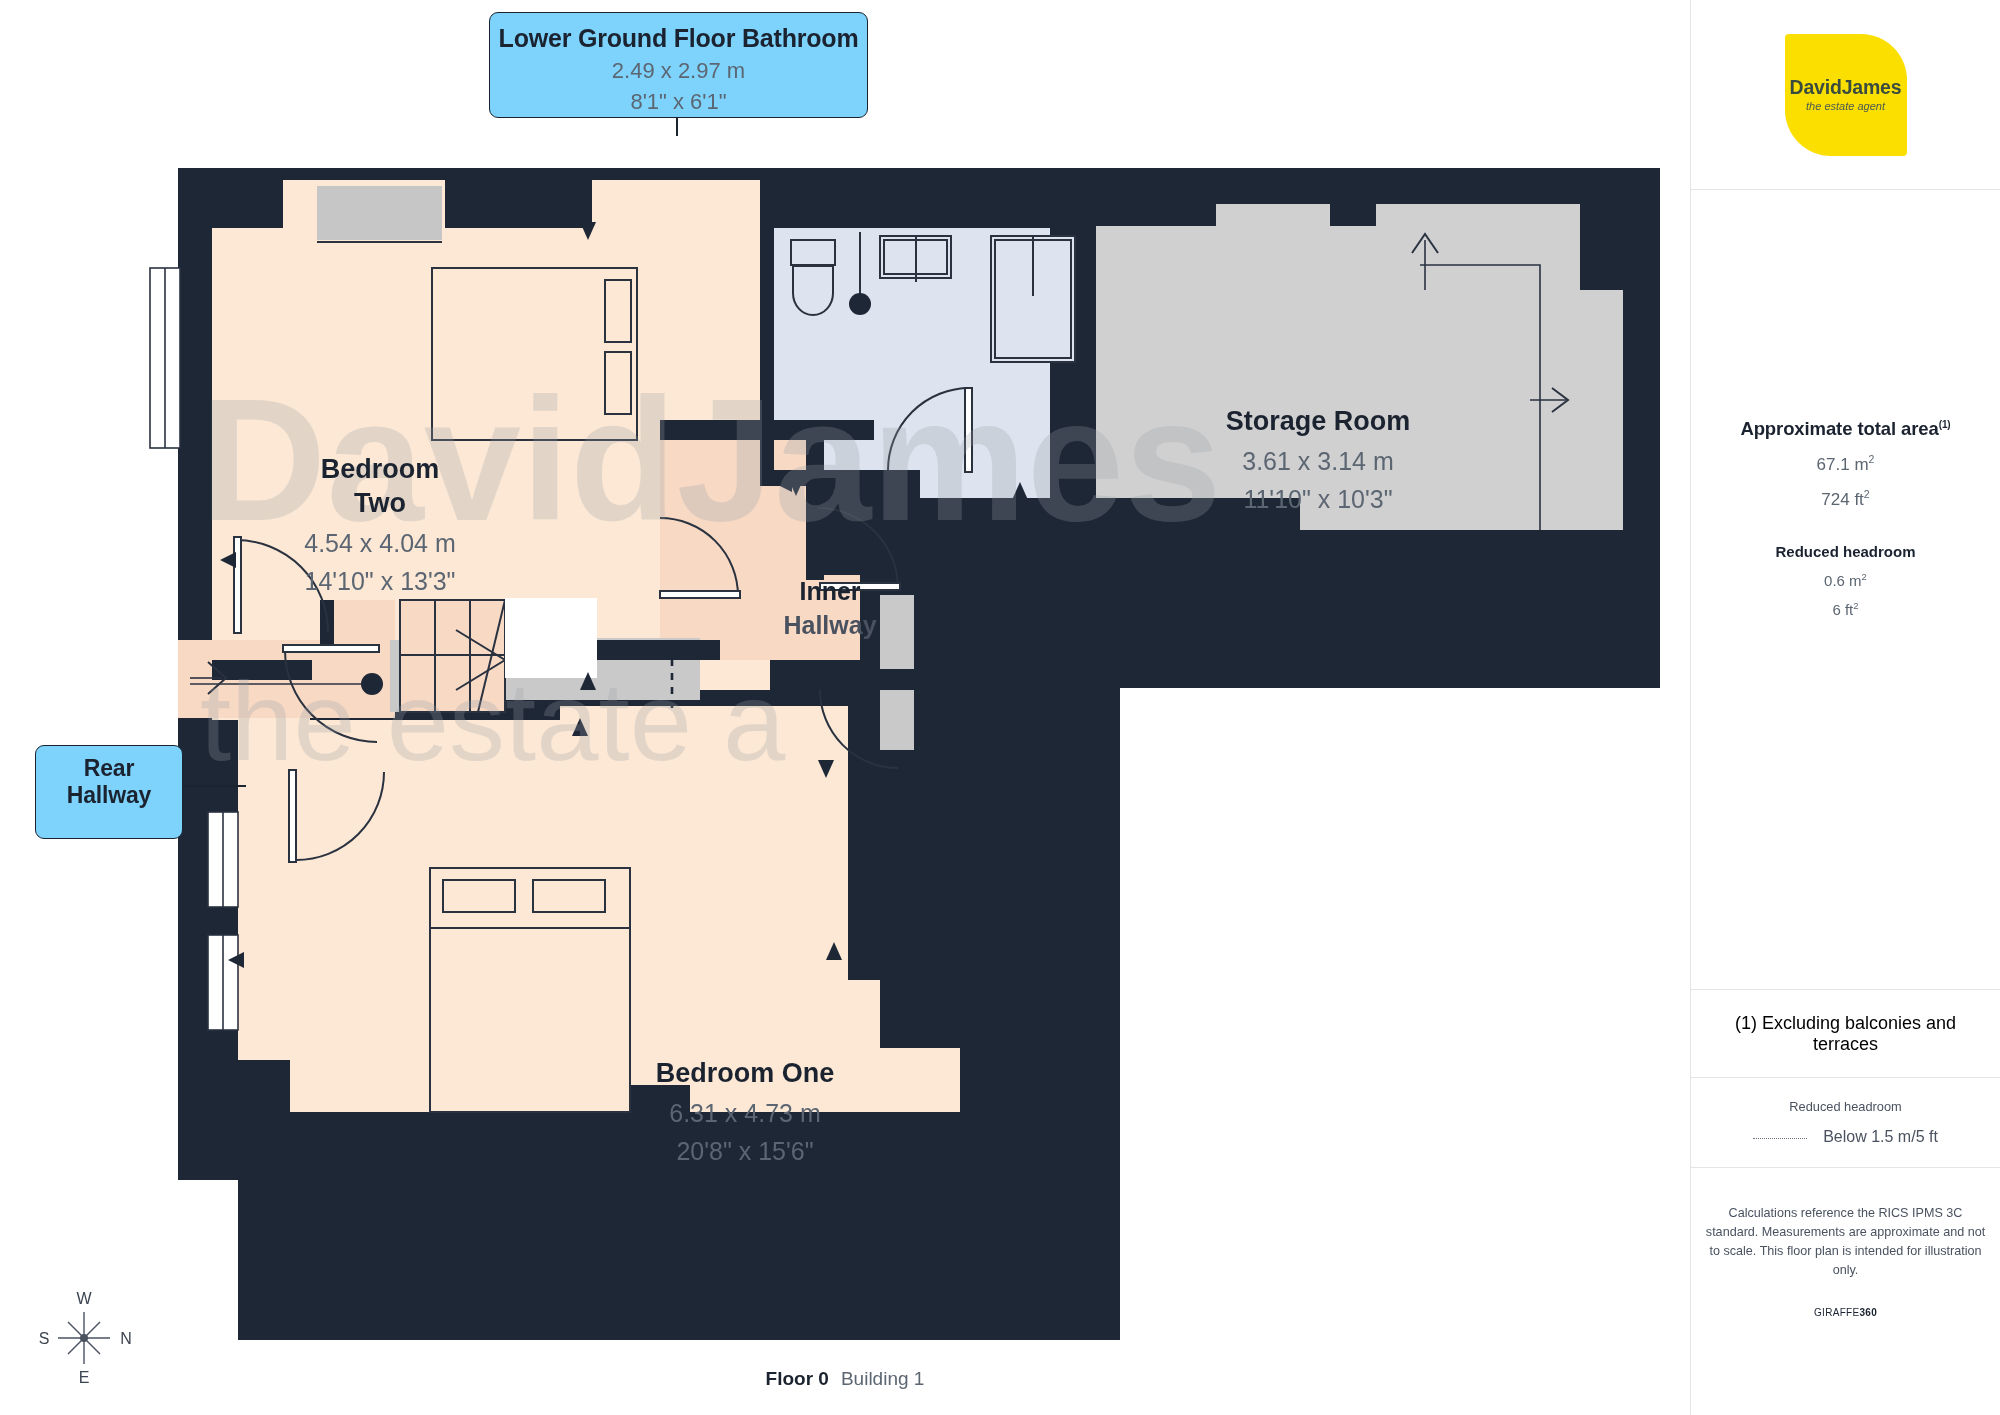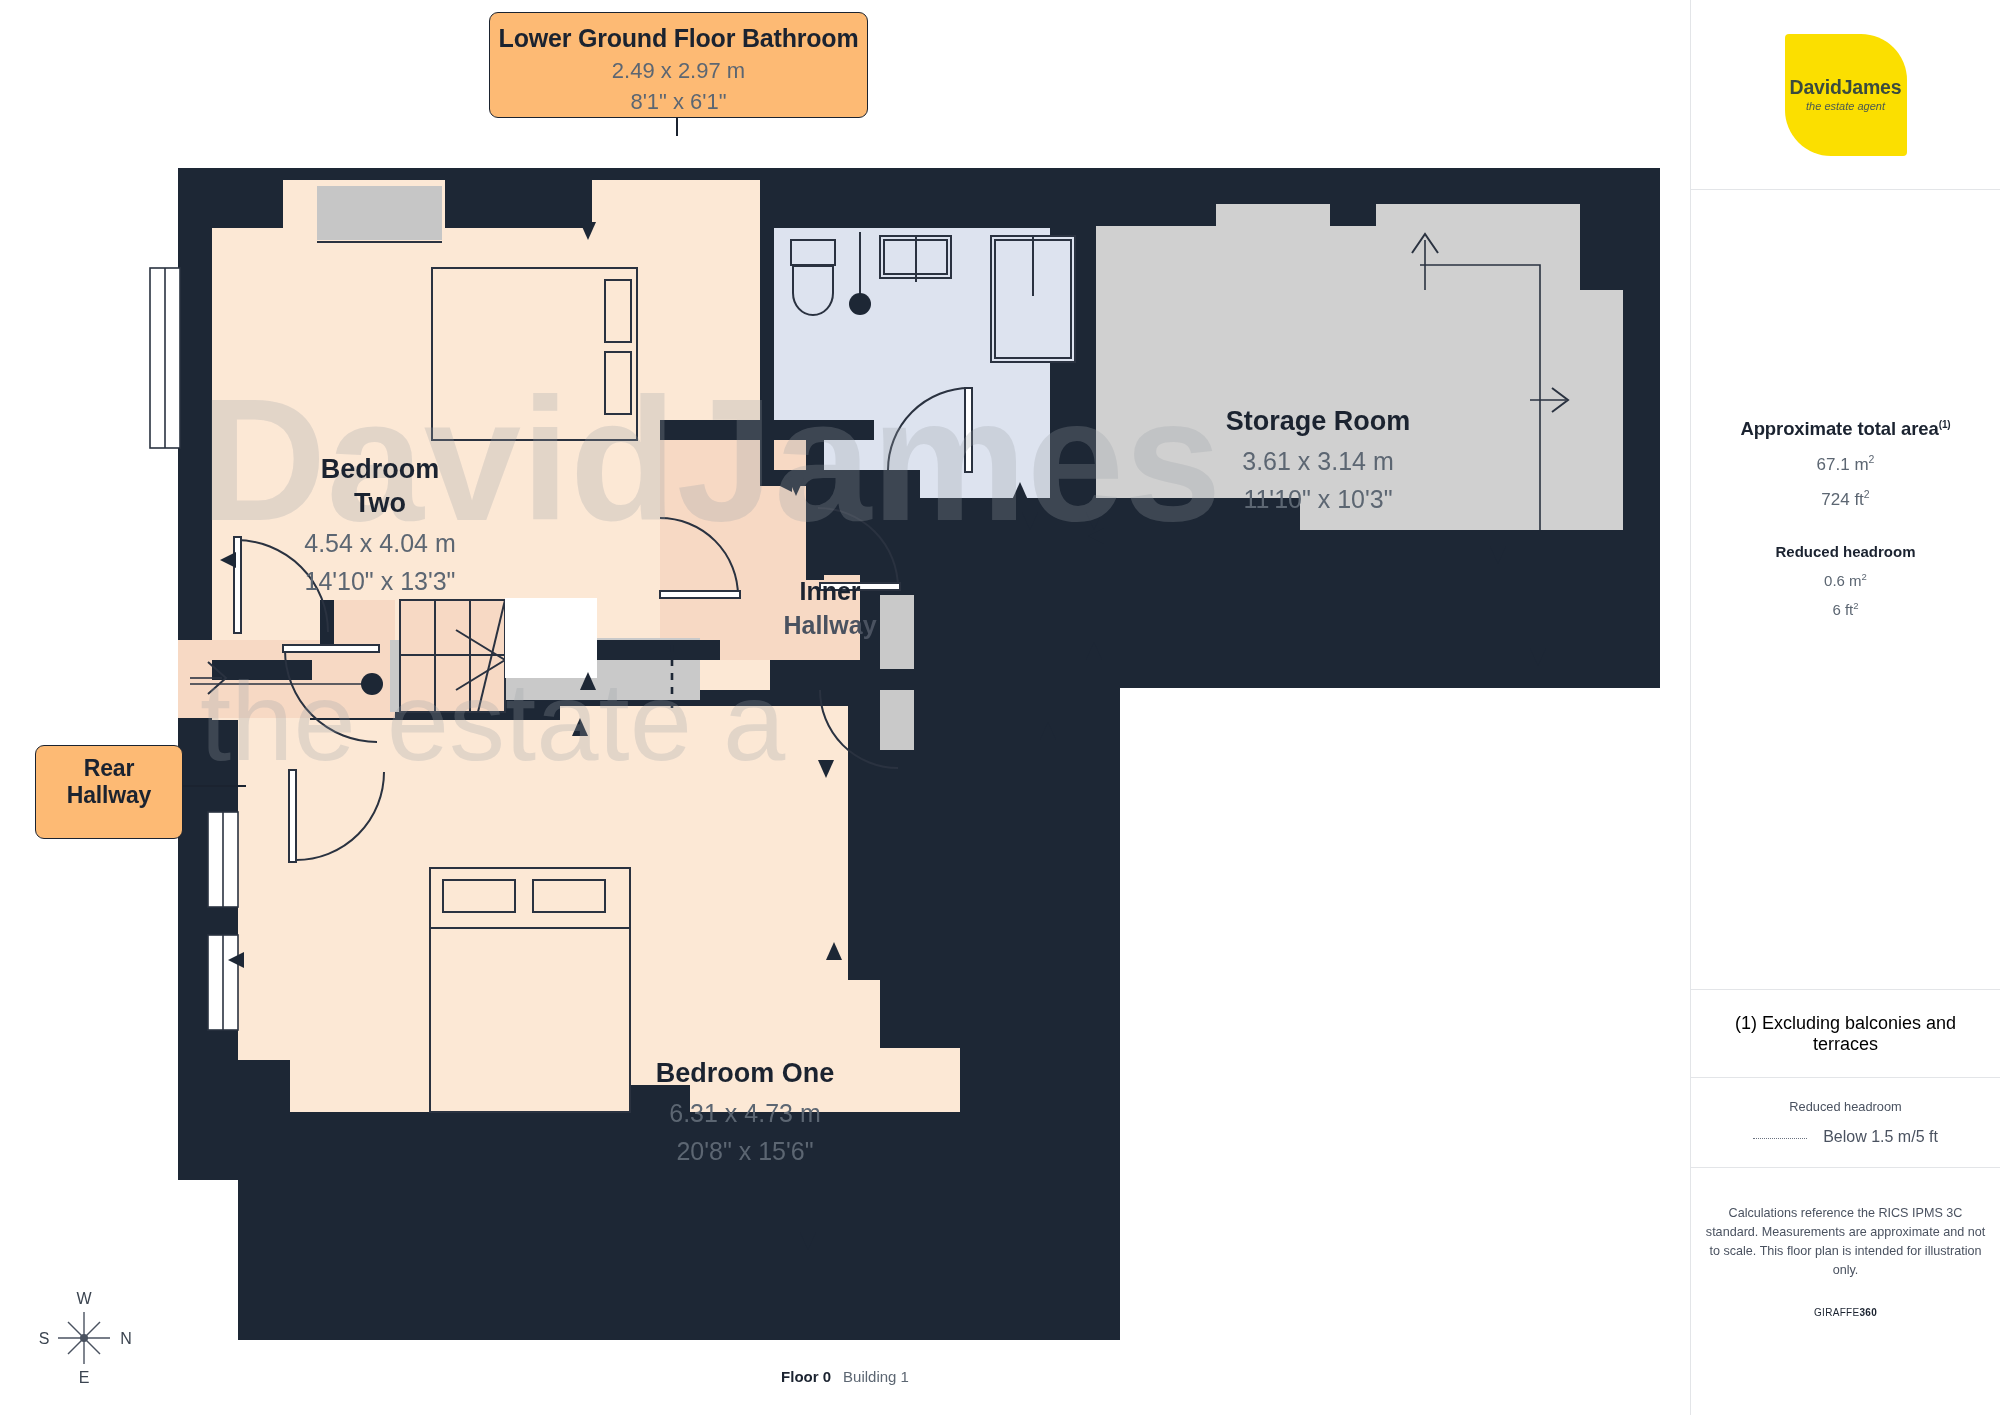--- a/index.html
+++ b/index.html
@@ -77,21 +77,21 @@
   .sb-disc-cell { height: 215px; padding-top: 36px; border-bottom: none; }
   .sb-disc { font-size: 12.6px; color: #4a5260; line-height: 1.52; }
   .sb-giraffe { margin-top: 26px; font-size: 10px; color: #1b2330; letter-spacing: 0.3px; }
   .sb-giraffe b { font-weight: 700; }
 
   
   .callout {
     position: absolute;
     border: 1.6px solid #1b2330;
     border-radius: 9px;
-    background: #fdba74;
+    background: #7dd3fc;
     text-align: center;
     box-sizing: border-box;
     z-index: 40;
   }
   .co-title { font-weight: 700; color: #1b2330; letter-spacing: -0.2px; }
   .co-sub { color: #5c6672; font-weight: 400; }
 
   #callout-bathroom { left: 489px; top: 12px; width: 379px; height: 106px; padding-top: 11px; }
   #callout-bathroom .co-title { font-size: 25px; }
   #callout-bathroom .co-sub { font-size: 22px; margin-top: 5px; }
@@ -109,21 +109,21 @@
     font-family: "Liberation Sans", sans-serif;
     fill: #9aa0a6;
     opacity: 0.26;
   }
 
   
   #plan-footer {
     position: absolute;
     left: 0; top: 1368px; width: 1690px;
     text-align: center;
-    font-size: 15px;
+    font-size: 19px;
     color: #1b2330;
     z-index: 45;
   }
   #plan-footer .ff-strong { font-weight: 700; }
   #plan-footer .ff-light { color: #5c6672; margin-left: 12px; }
 
   
   #compass { position: absolute; left: 28px; top: 1288px; width: 110px; height: 100px; z-index: 45; }
   .comp-letter { font-size: 16px; fill: #3b4450; font-family: "Liberation Sans", sans-serif; }
 </style>

